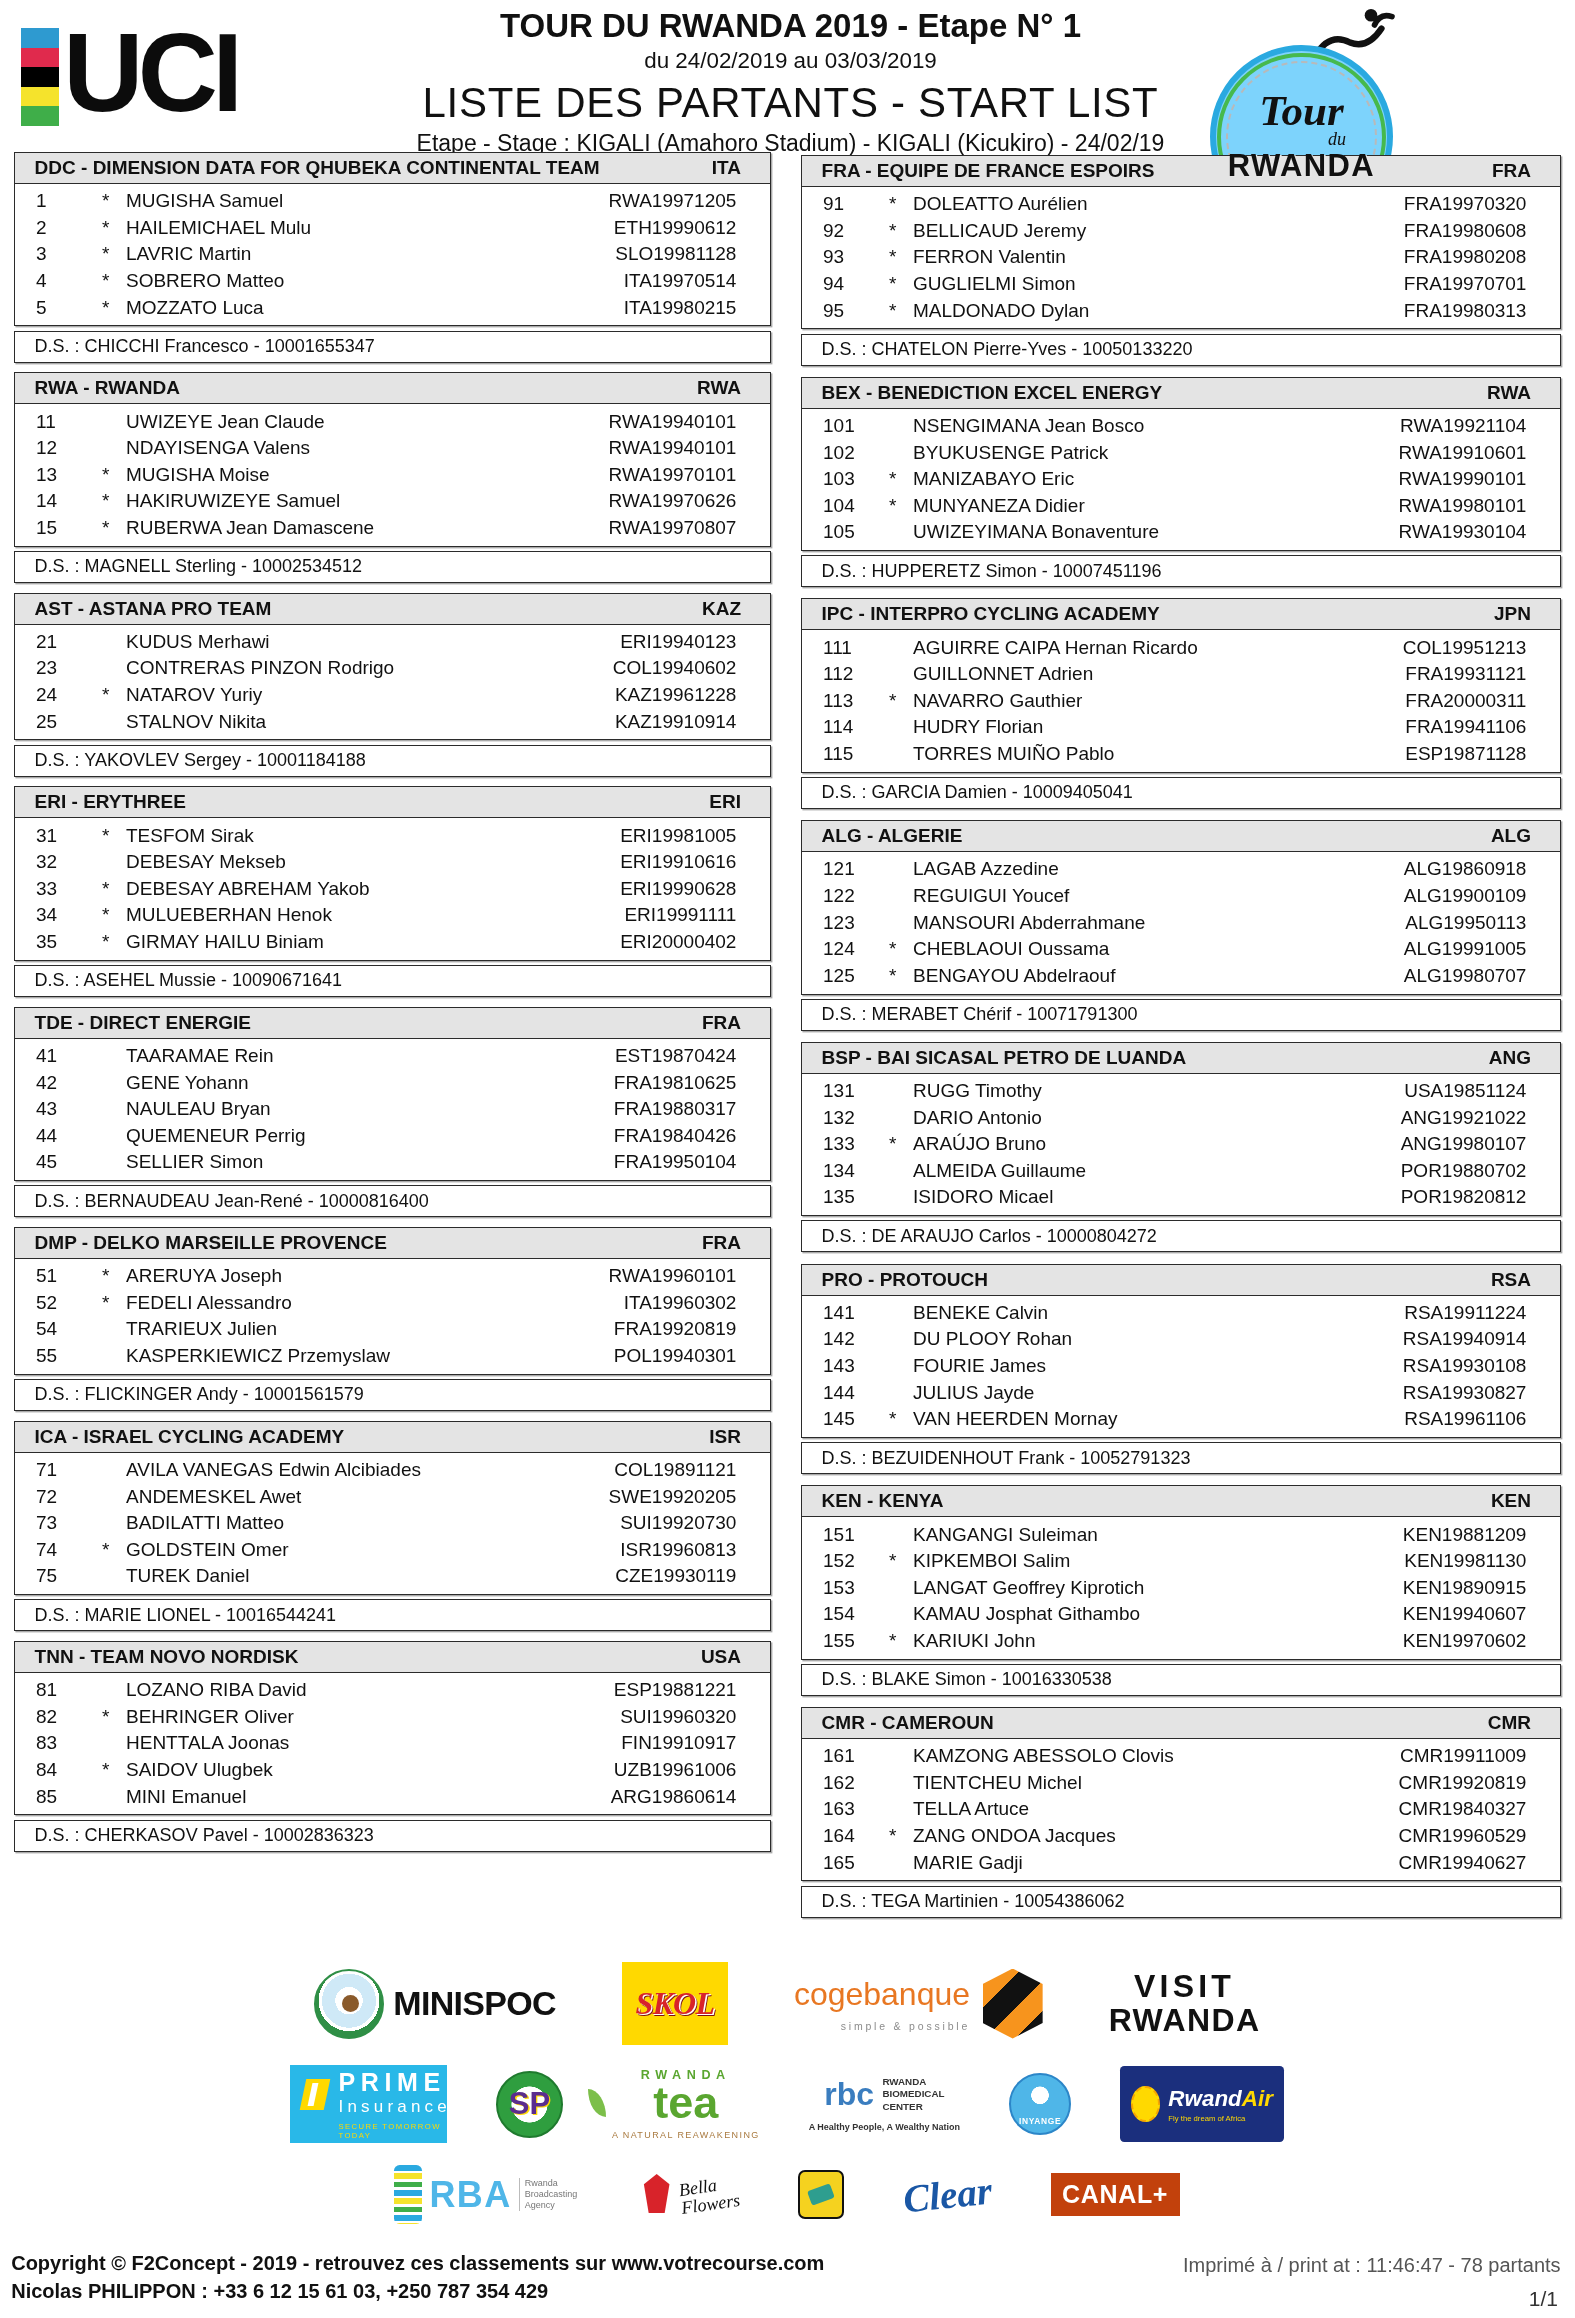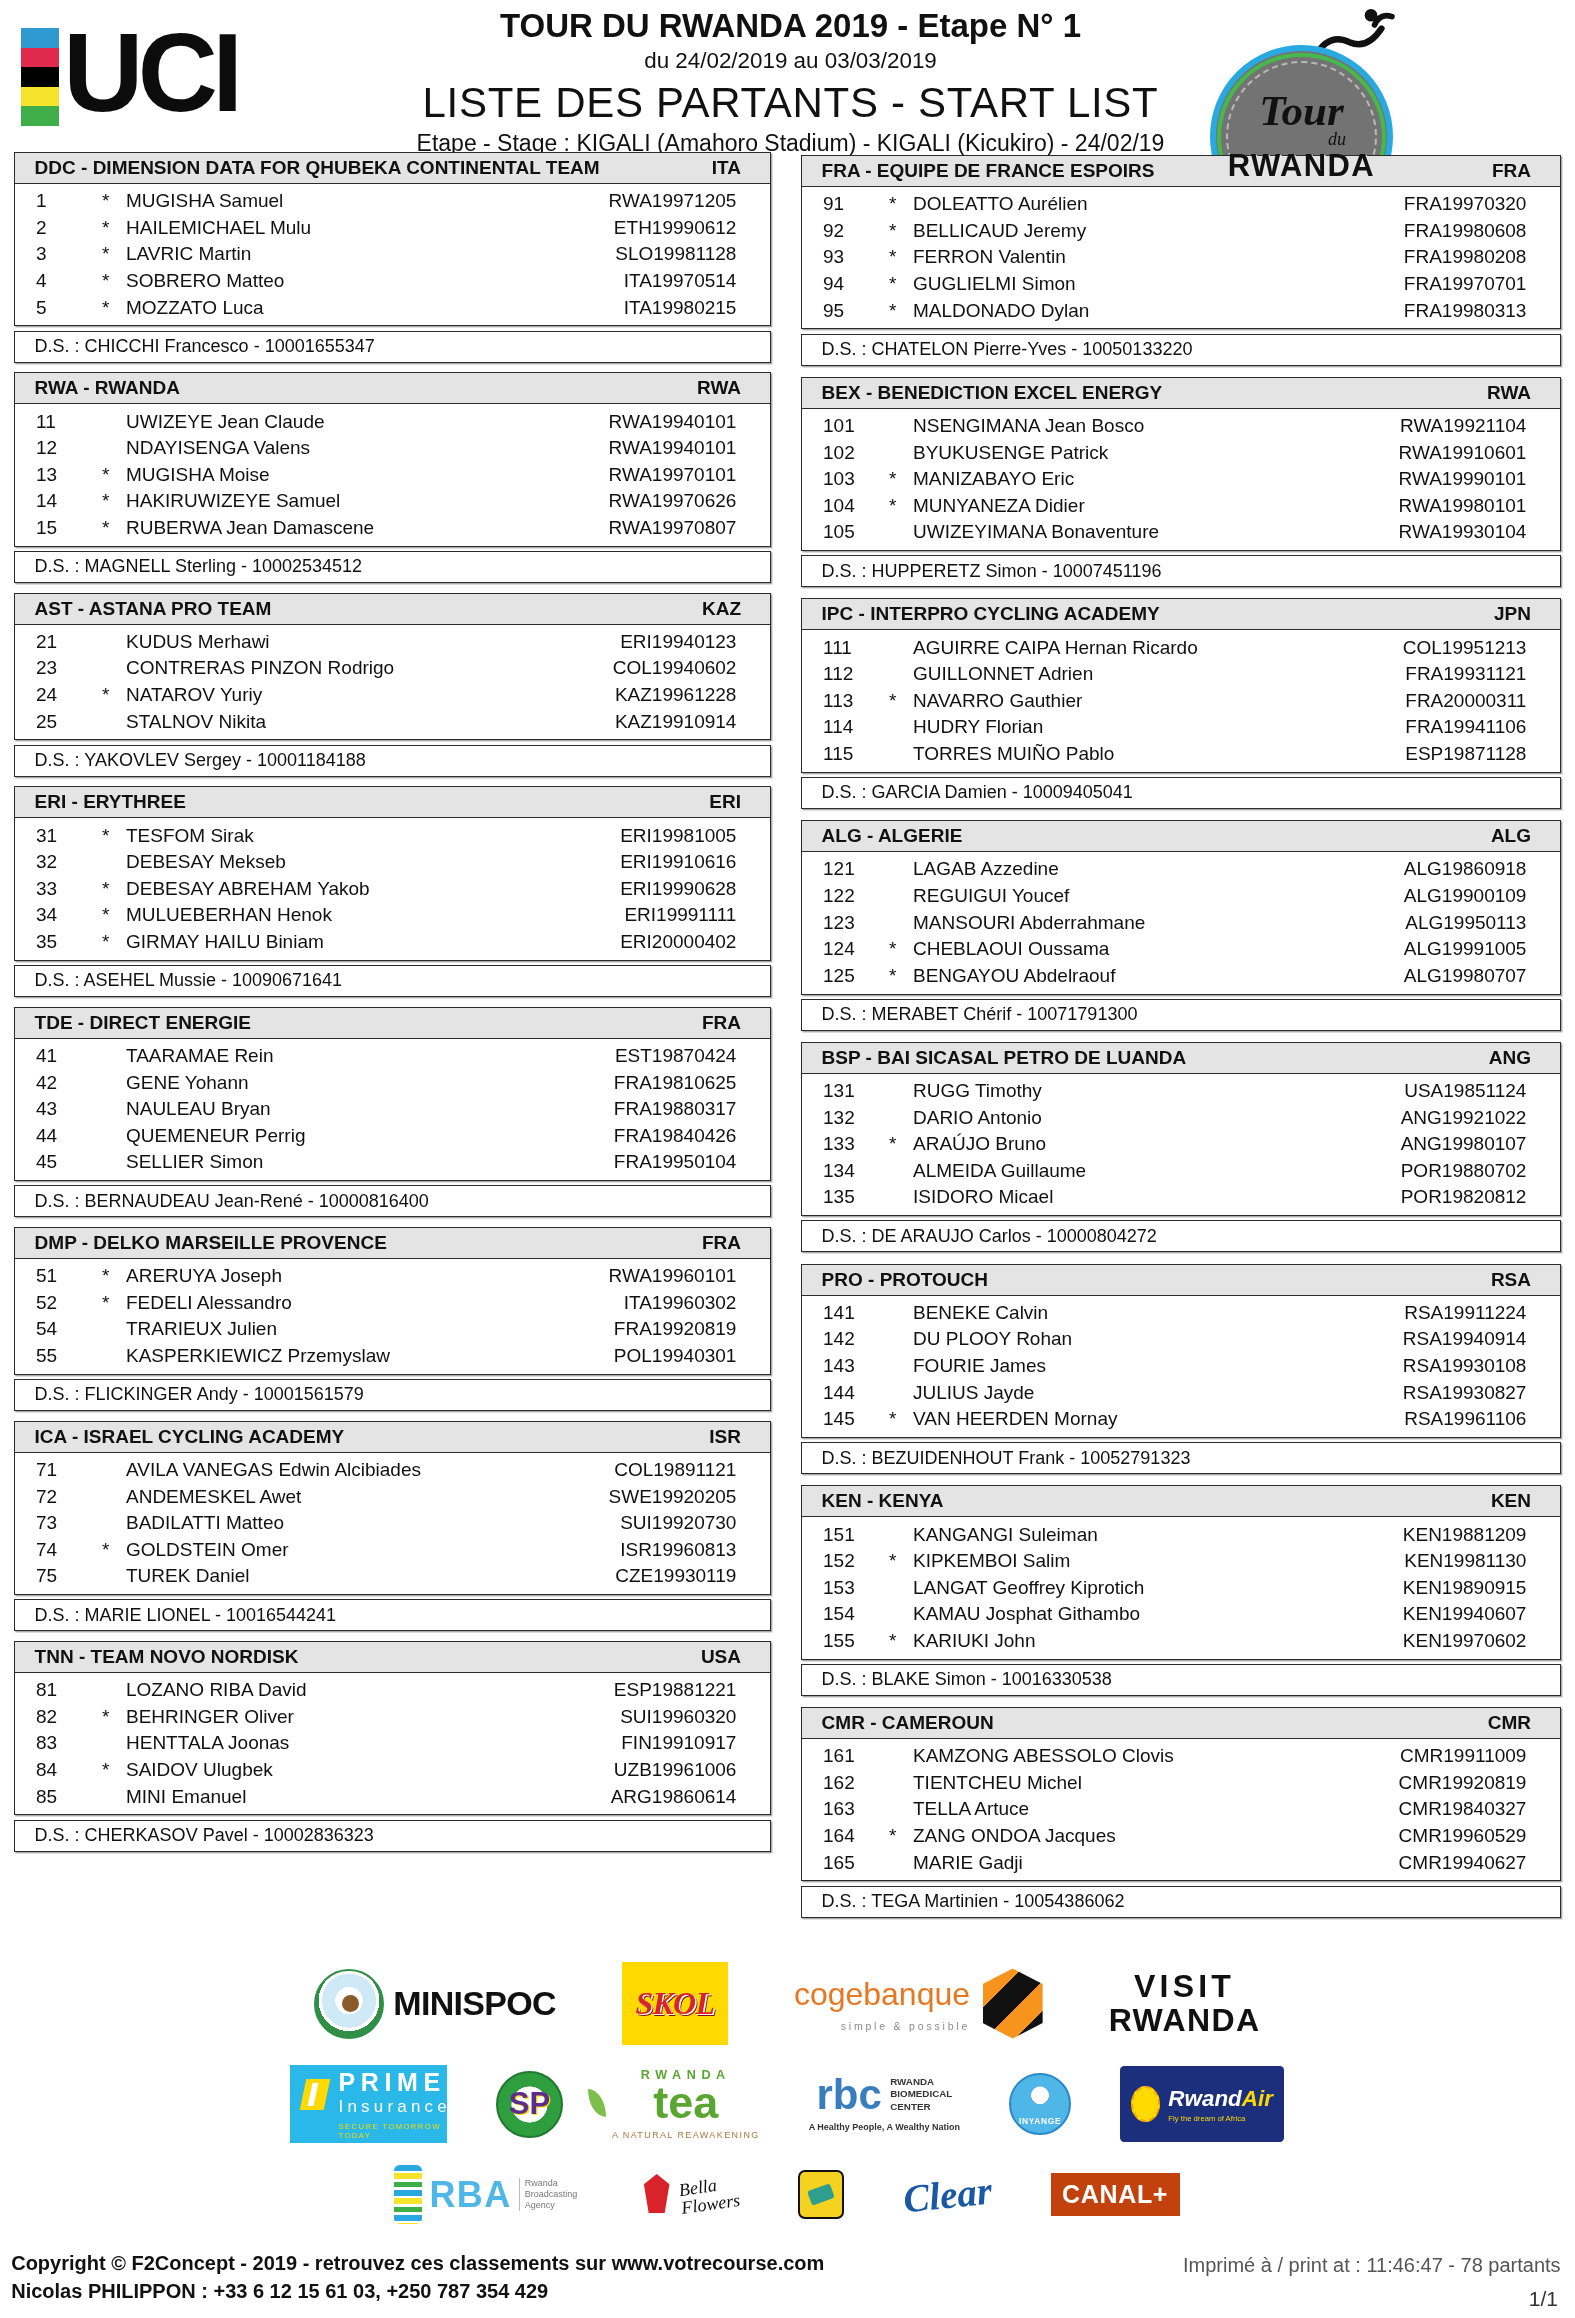--- a/index.html
+++ b/index.html
@@ -21,21 +21,21 @@
   .title-block { position:absolute; left:392px; top:7px; width:797px; text-align:center; }
   .tb-title { font-size:33px; font-weight:bold; }
   .tb-dates { font-size:22.4px; margin-top:2.8px; }
   .tb-subtitle { font-size:42px; margin-top:5.6px; letter-spacing:0.7px; }
   .tb-stage { font-size:23px; margin-top:2.8px; }
 
   .race-logo { position:absolute; left:1189px; top:4.2px; width:238px; height:231px; }
   .race-cyclist { position:absolute; right:21px; top:0; }
   .race-circle {
     position:absolute; left:21px; top:41px; width:183px; height:183px; border-radius:50%;
-    border:6.3px solid #2aa9e0; background:#737373;
+    border:6.3px solid #2aa9e0; background:#7dd3fc;
     display:flex; flex-direction:column; align-items:center; justify-content:center;
   }
   .race-circle::before { content:""; position:absolute; inset:1.4px; border-radius:50%; border:4.2px solid #46b94d; }
   .race-circle::after { content:""; position:absolute; inset:9.8px; border-radius:50%; border:2.1px dashed #b9b9b9; }
   .race-word-top { font-family:"Liberation Serif", serif; font-style:italic; font-weight:bold; font-size:43px; line-height:41px; z-index:1; }
   .race-word-mid { font-family:Liberation Serif, serif; font-style:italic; font-size:18px; line-height:17px; z-index:1; align-self:flex-end; margin-right:41px; }
   .race-word-bottom { font-size:31px; font-weight:bold; letter-spacing:1.4px; z-index:1; text-shadow:1.4px 1.4px 0 #e8e8e8; }
 
   
   .col { position:absolute; display:flex; flex-direction:column; }
@@ -101,21 +101,21 @@
   .sp-circle span { font-size:31px; font-weight:bold; color:#5b2d8e; text-shadow:1.4px 1.4px 0 #ffd900; }
 
   .tea { text-align:center; }
   .tea-top { font-size:12.6px; letter-spacing:5.6px; color:#5aa630; font-weight:bold; }
   .tea-main { font-size:45px; color:#5aa630; font-weight:bold; line-height:0.95; position:relative; }
   .tea-main::before { content:""; position:absolute; left:-24px; top:7px; width:18px; height:28px; background:#7cbf4a; border-radius:0 100% 0 100%; }
   .tea-tag { font-size:9px; letter-spacing:1.4px; color:#a97a3f; margin-top:5.6px; }
 
   .rbc-wrap { display:flex; flex-direction:column; align-items:center; }
   .rbc-line { display:flex; align-items:center; gap:8.4px; }
-  .rbc-name { font-size:42px; font-weight:bold; color:#3a7dbf; line-height:0.9; }
+  .rbc-name { font-size:32px; font-weight:bold; color:#3a7dbf; line-height:0.9; }
   .rbc-words { font-size:9.8px; font-weight:bold; color:#333; line-height:1.3; }
   .rbc-tag { font-size:9px; color:#333; margin-top:8.4px; font-weight:bold; }
 
   .inyange-circle { width:62px; height:62px; border-radius:50%;
     background:radial-gradient(circle at 50% 35%, #fff 0 18%, #4fb6e8 19% 100%); border:2.1px solid #2c86c8;
     display:flex; align-items:flex-end; justify-content:center; }
   .inyange-circle span { font-size:8.4px; font-weight:bold; color:#fff; margin-bottom:7px; letter-spacing:0.7px; }
 
   .rwandair-box { width:164px; height:76px; background:#1b2f7d; border-radius:4.2px; display:flex; align-items:center; padding:0 11.2px; gap:8.4px; }
   .rwandair-sun { width:36px; height:36px; border-radius:50%; background:#ffd900; border:2.8px dashed #f7a600; }

